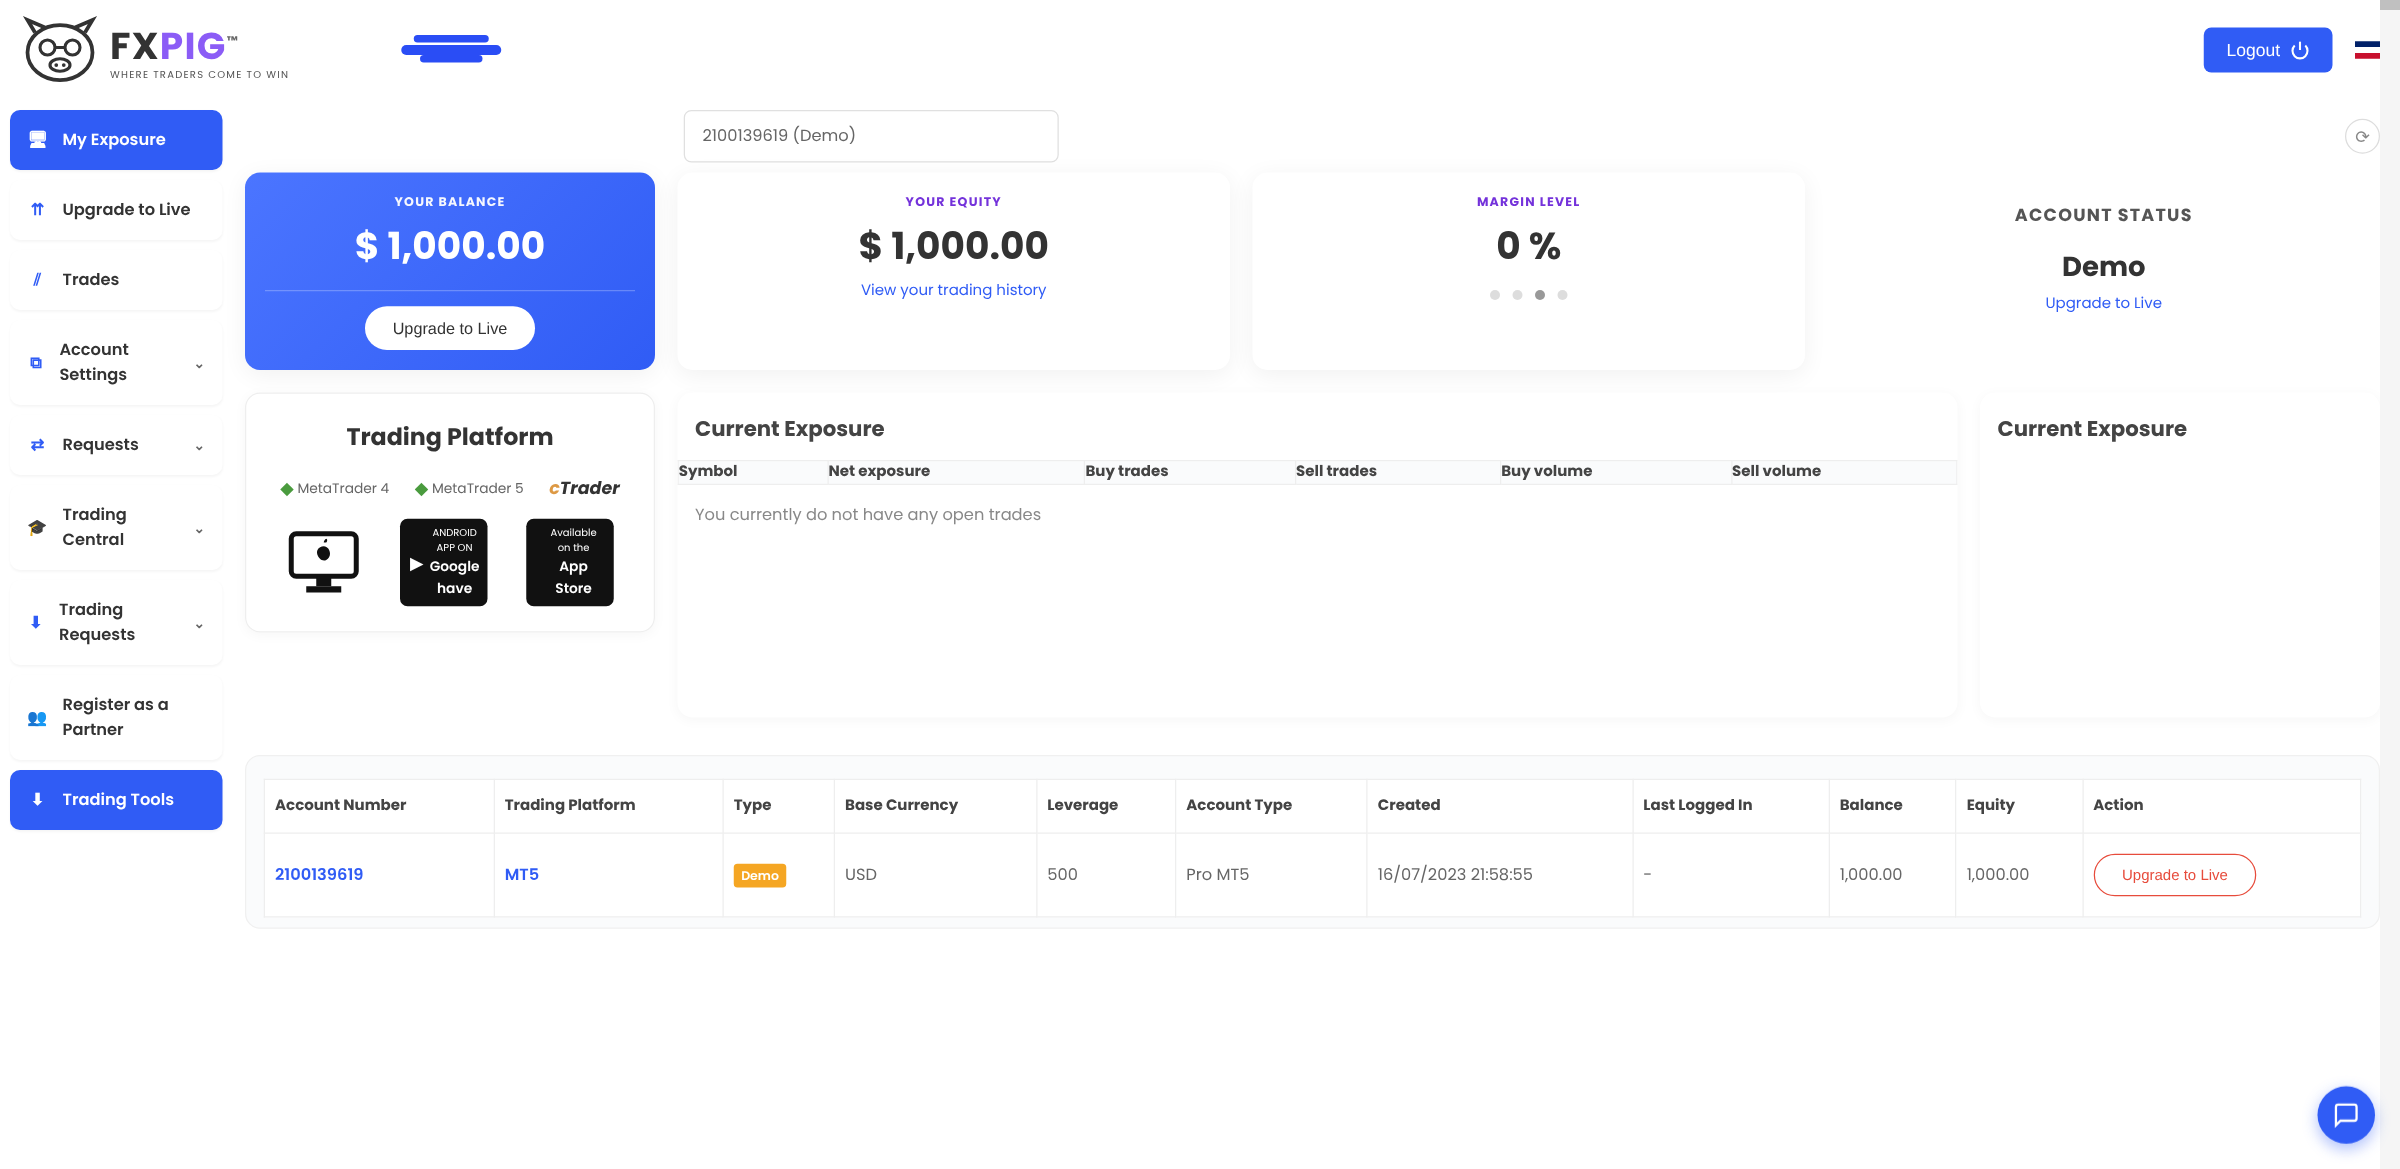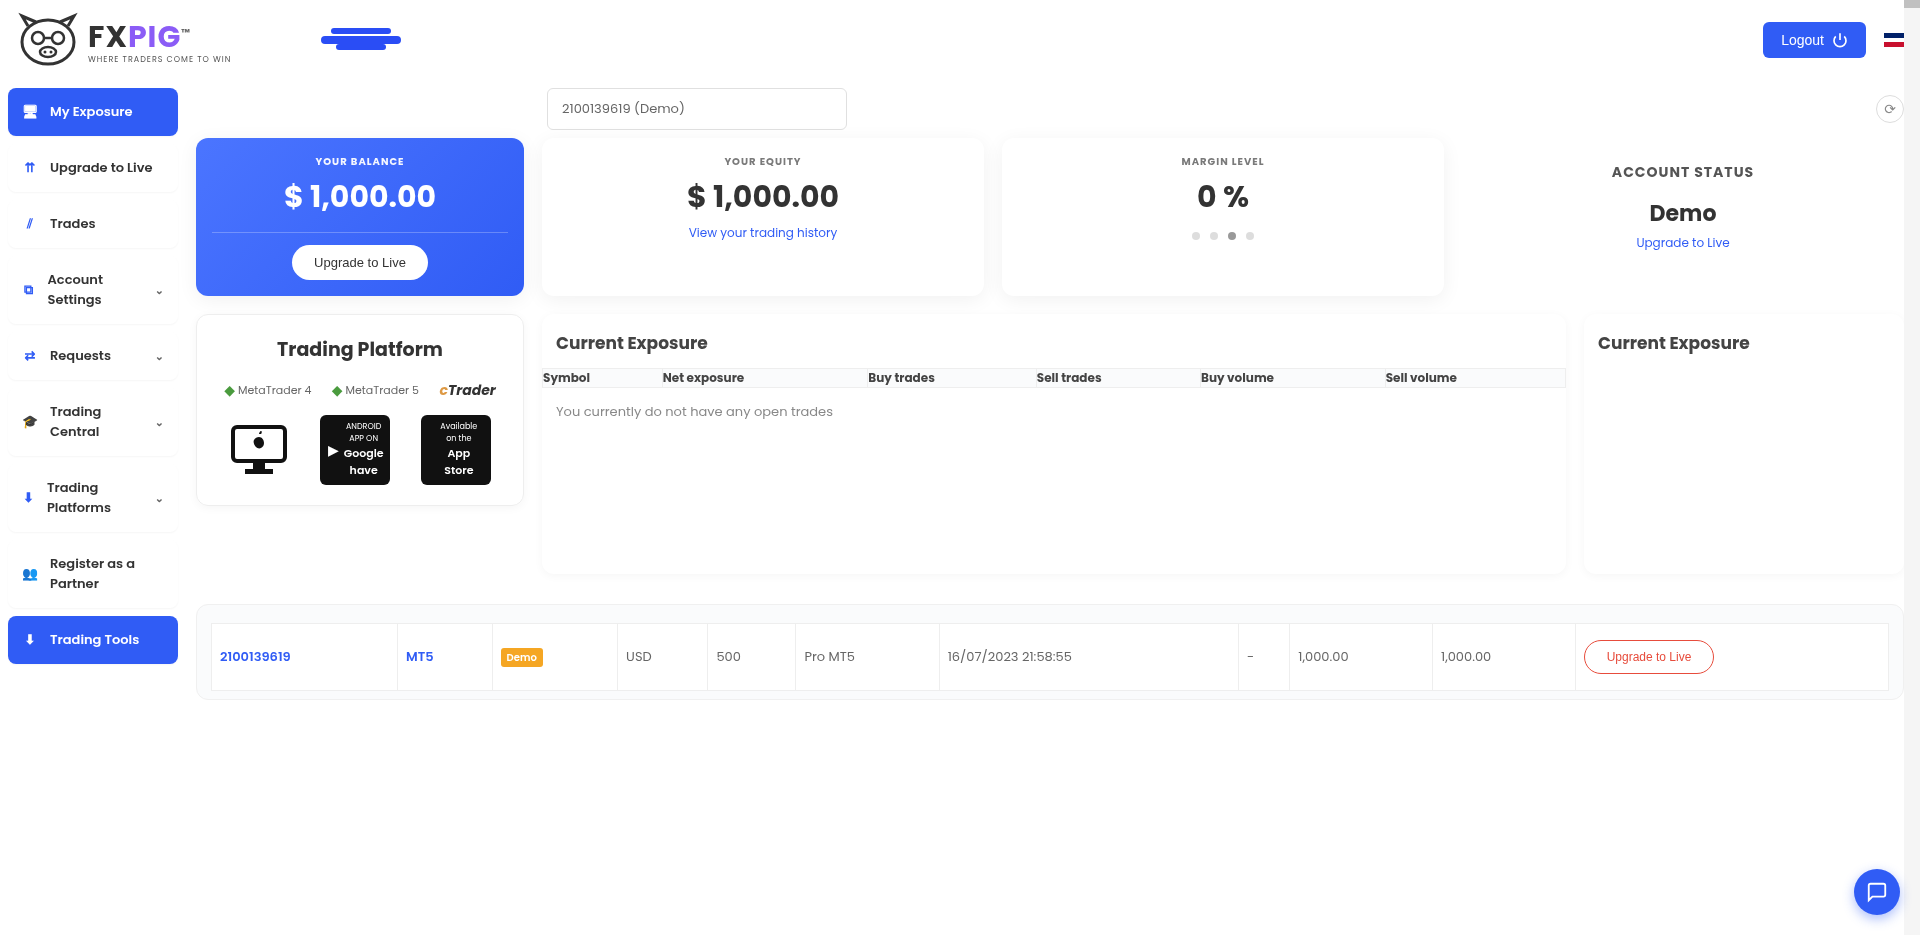--- a/index.html
+++ b/index.html
@@ -24,21 +24,21 @@
 .side-item .chev { margin-left:auto; font-size:11px; color:#666;}
 .side-icon{width:16px;text-align:center;font-size:13px;}
 .content { flex:1; padding:8px;}
 .acct-select-row{ display:flex; align-items:center; margin-bottom:8px;gap:23px;}
 .acct-select { width:300px; margin:0 auto; padding:10px 14px; border:1px solid #e0e0e0; border-radius:6px; background:#fff; color:#666; font-size:13px;}
 .refresh-btn { width:28px;height:28px;border:1px solid #ddd;border-radius:50%;display:flex;align-items:center;justify-content:center;background:#fff;cursor:pointer;color:#888;font-size:14px;}
 .stats-row{ display:flex; gap:18px; margin-bottom:18px;}
 .stat-card{ flex:1; border-radius:12px; padding:16px 16px 22px; background:#fff; box-shadow:0 4px 20px rgba(0,0,0,0.06); text-align:center;}
 .stat-card.balance{ background:linear-gradient(135deg,#4b75ff,#305cf5); color:#fff; padding-bottom:16px;}
 .stat-title{ font-size:10px; font-weight:700; letter-spacing:1px; opacity:0.95;}
-.stat-title.muted{color:#737373;}
+.stat-title.muted{color:#6d28d9;}
 .stat-value{ font-size:30px; font-weight:700; margin-top:4px;}
 .stat-card.balance hr{border:none;border-top:1px solid rgba(255,255,255,0.25);margin:12px 0;}
 .upgrade-pill{ background:#fff; color:#333; border:none; border-radius:22px; padding:10px 22px; font-size:13px; font-weight:500; cursor:pointer;}
 .link-sm{ color:#305cf5; font-size:12px; text-decoration:none; display:inline-block; margin-top:4px;}
 .dots{ display:flex; justify-content:center; gap:10px; margin-top:12px;}
 .dot{width:8px;height:8px;border-radius:50%;background:#ddd;}
 .dot.on{background:#999;}
 .status-card{ flex:1; text-align:center; padding:24px 16px;}
 .status-title{font-size:14px;font-weight:700;color:#555;letter-spacing:1px;}
 .status-value{font-size:22px;font-weight:700;margin-top:14px;}
@@ -137,21 +137,21 @@
         <span>Requests</span>
         <span class="chev">⌄</span>
       </div>
     <div class="side-item">
         <span class="side-icon" style="color:#305cf5;">🎓</span>
         <span>Trading Central</span>
         <span class="chev">⌄</span>
       </div>
     <div class="side-item">
         <span class="side-icon" style="color:#305cf5;">⬇</span>
-        <span>Trading Platforms</span>
+        <span>Trading Requests</span>
         <span class="chev">⌄</span>
       </div>
     <div class="side-item">
         <span class="side-icon" style="color:#305cf5;">👥</span>
         <span>Register as a Partner</span>
       </div>
     <div class="side-item active">
         <span class="side-icon">⬇</span>
         <span>Trading Tools</span>
       </div>
@@ -254,20 +254,33 @@
       </div>
 
       <div class="exposure-side">
         <h3>Current Exposure</h3>
       </div>
     </div>
 
     <div class="accounts-section">
       <table class="acct-table">
         <tbody>
+            <tr>
+          <th>Account Number</th>
+          <th>Trading Platform</th>
+          <th>Type</th>
+          <th>Base Currency</th>
+          <th>Leverage</th>
+          <th>Account Type</th>
+          <th>Created</th>
+          <th>Last Logged In</th>
+          <th>Balance</th>
+          <th>Equity</th>
+          <th>Action</th>
+        </tr>
         <tr>
           <td class="link">2100139619</td>
           <td class="link">MT5</td>
           <td><span class="demo-badge">Demo</span></td>
           <td>USD</td>
           <td>500</td>
           <td>Pro MT5</td>
           <td>16/07/2023 21:58:55</td>
           <td>-</td>
           <td>1,000.00</td>

